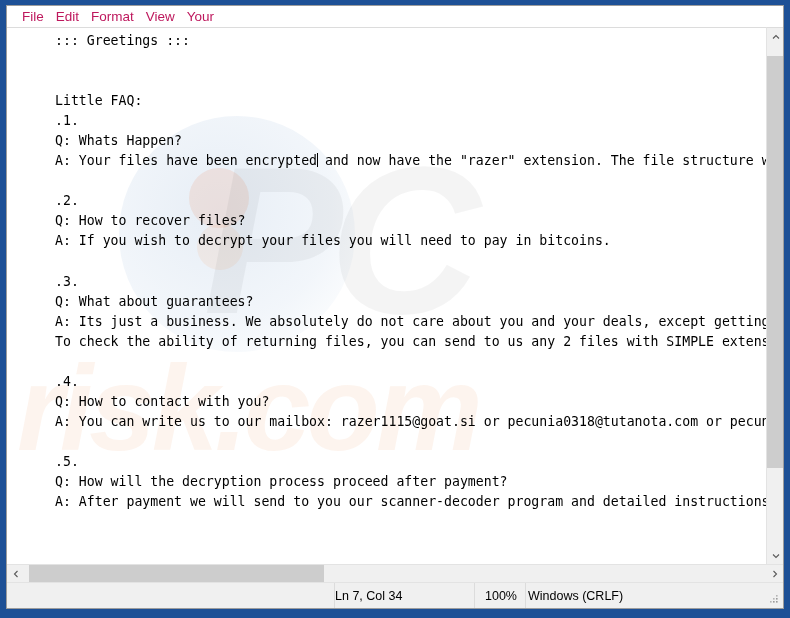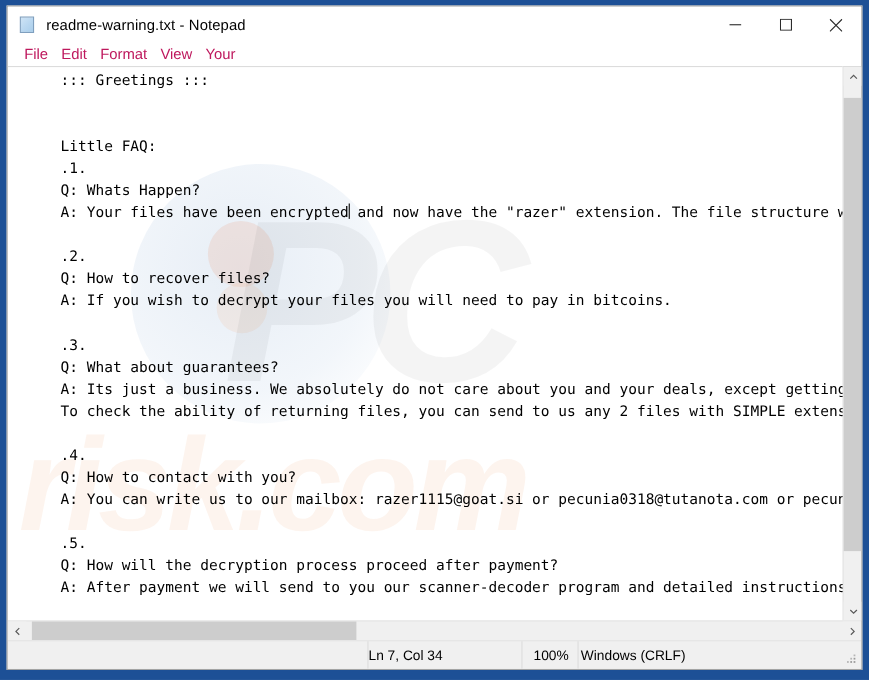--- a/index.html
+++ b/index.html
@@ -276,45 +276,20 @@
     bottom: 3px;
     width: 12px;
     height: 12px;
   }
 </style>
 </head>
 <body>
 
 <div id="window">
 
-  <div id="titlebar">
-    <div id="app-icon">
-      <div class="shadow"></div>
-      <div class="page"></div>
-    </div>
-    <div id="title-text">readme-warning.txt - Notepad</div>
-
-    <div id="window-controls">
-      <div class="wc">
-        <svg width="11" height="11" viewBox="0 0 11 11">
-          <rect x="0" y="5" width="11" height="1" fill="#2b2b2b"></rect>
-        </svg>
-      </div>
-      <div class="wc">
-        <svg width="11" height="11" viewBox="0 0 11 11">
-          <rect x="0.5" y="0.5" width="10" height="10" fill="none" stroke="#2b2b2b" stroke-width="1"></rect>
-        </svg>
-      </div>
-      <div class="wc">
-        <svg width="12" height="12" viewBox="0 0 12 12">
-          <path d="M0.5 0.5 L11.5 11.5 M11.5 0.5 L0.5 11.5" stroke="#2b2b2b" stroke-width="1" fill="none"></path>
-        </svg>
-      </div>
-    </div>
-  </div>
 
   <div id="menubar">
     <div class="menu-item">File</div>
     <div class="menu-item">Edit</div>
     <div class="menu-item">Format</div>
     <div class="menu-item">View</div>
     <div class="menu-item">Your</div>
   </div>
 
   <div id="editor-wrap">

